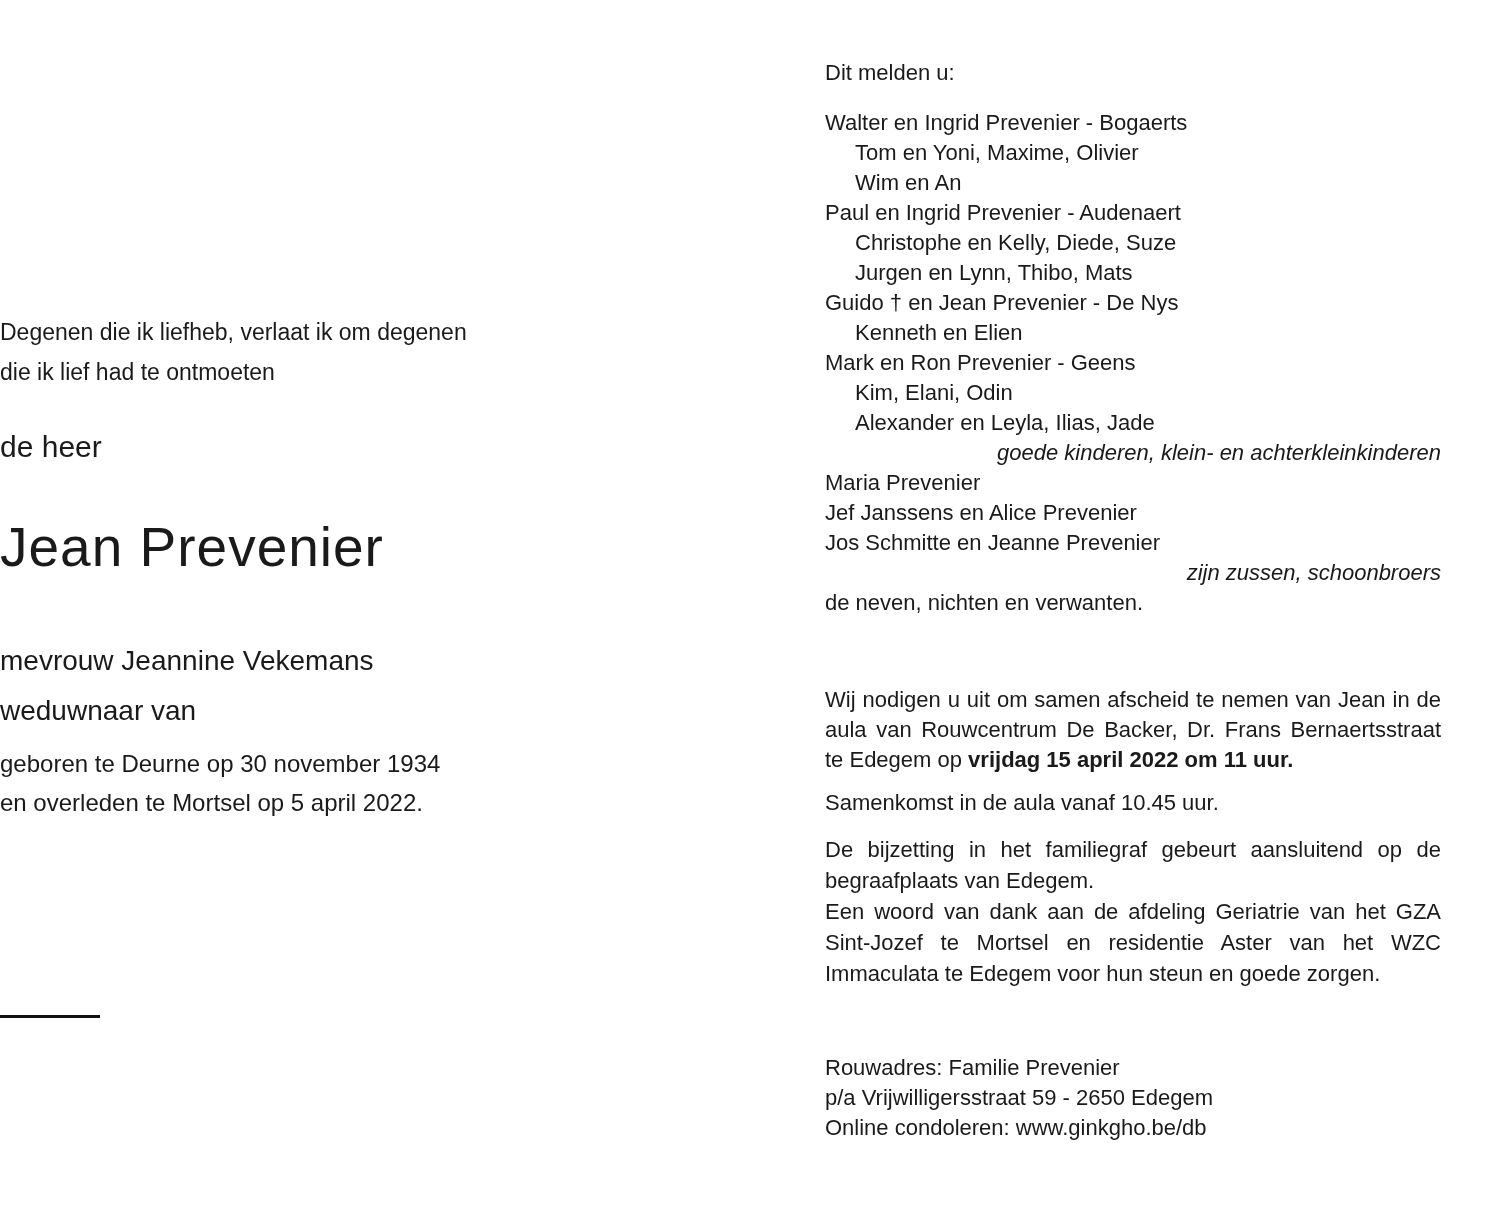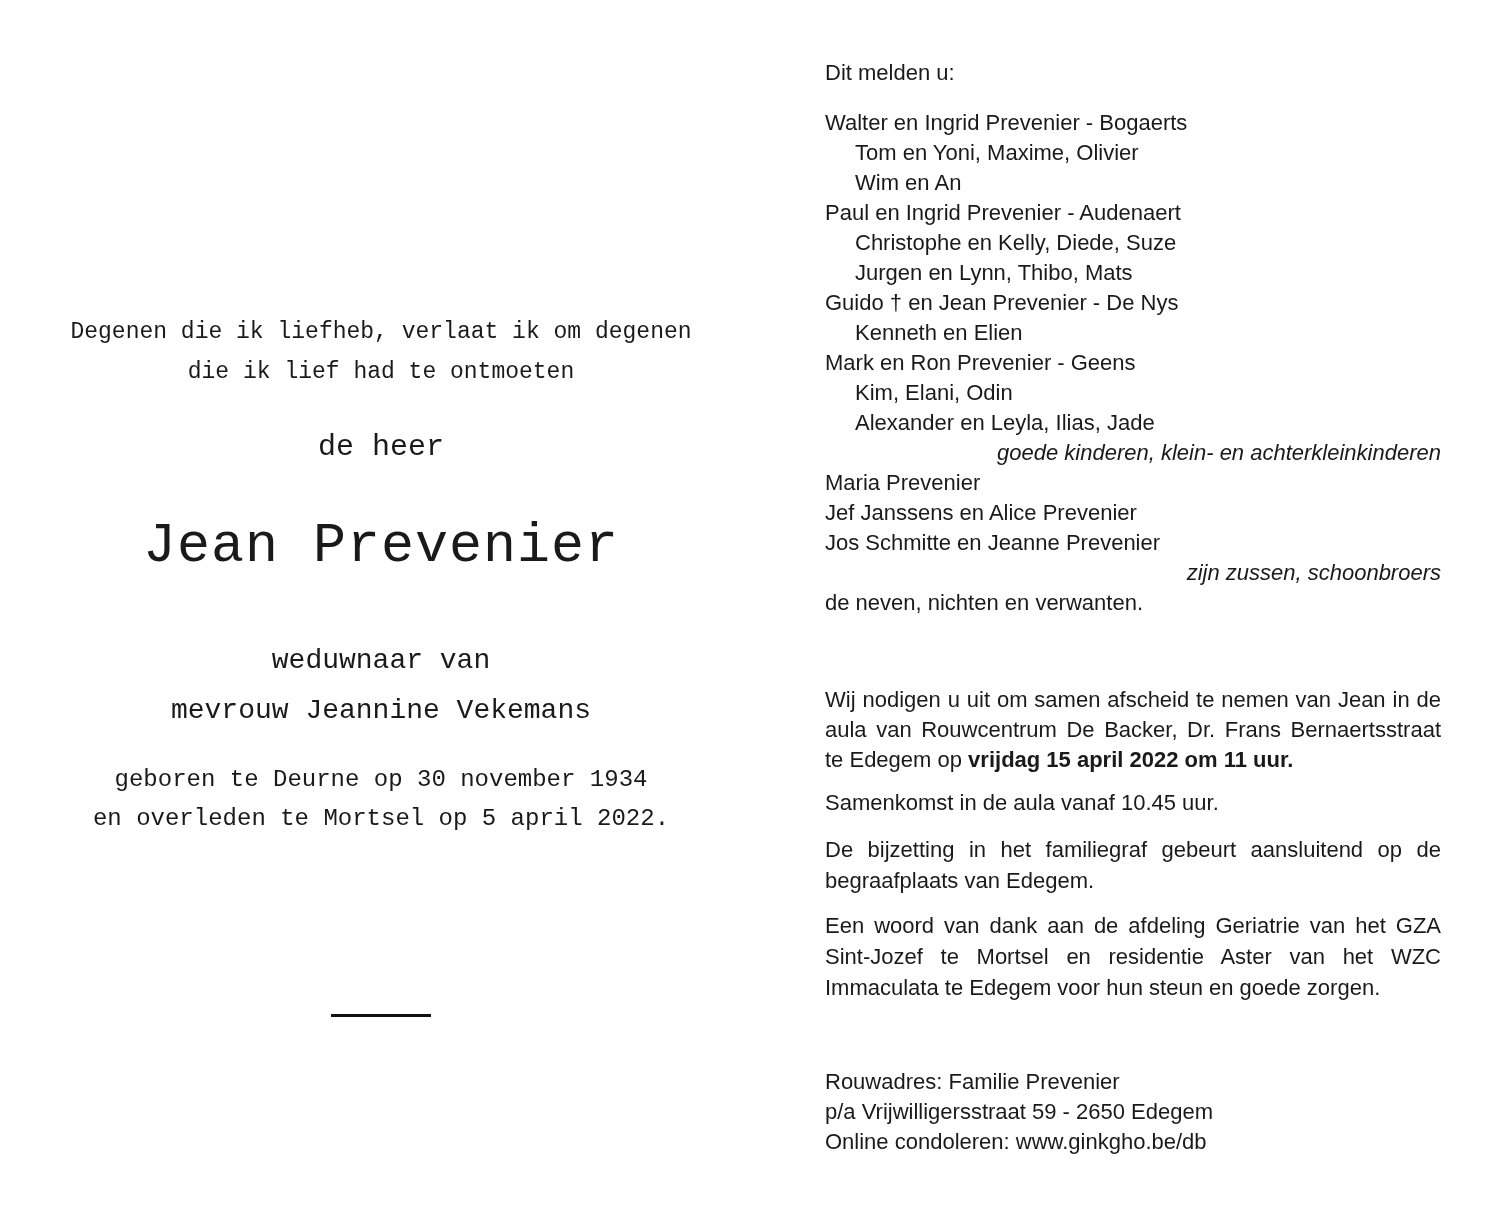--- a/index.html
+++ b/index.html
@@ -12,29 +12,28 @@
     color: #1a1a1a;
     font-family: "Liberation Sans", "DejaVu Sans", sans-serif;
     overflow: hidden;
   }
 
   
   .left-col {
     position: absolute;
     left: 0; top: 0;
     width: 762px; height: 100%;
-    text-align: center;
-    font-family: Liberation Mono, monospace;
+    text-align: left;
   }
   .left-col .block { position: absolute; width: 100%; }
   .quote      { top: 312px; font-size: 23px; line-height: 40px; }
   .honorific  { top: 430px; font-size: 30px; line-height: 34px; }
   .deceased   { top: 514px; font-size: 55px; line-height: 66px; letter-spacing: 1px; }
   .widower    { top: 636px; font-size: 28px; line-height: 50px; }
-  .born       { top: 760px; font-size: 24px; line-height: 39px; }
+  .born       { top: 744px; font-size: 24px; line-height: 39px; }
   .divider-wrap { top: 1004px; }
   .divider {
     display: inline-block;
     width: 100px; height: 0;
     border-bottom: 3px solid #111111;
   }
 
   
   .right-col {
     position: absolute;
@@ -44,43 +43,43 @@
     line-height: 30px;
   }
   .names { margin-top: 20px; }
   .name-line { white-space: nowrap; }
   .indent { padding-left: 30px; }
   .caption { font-style: italic; text-align: right; }
   .para { text-align: justify; }
   .p-invite   { margin-top: 67px; line-height: 30px; }
   .p-gather   { margin-top: 13px; }
   .p-interment{ margin-top: 16px; line-height: 31px; }
-  .p-thanks   { margin-top: 14px; line-height: 31px; }
+  .p-thanks   { line-height: 31px; }
   .bold { font-weight: bold; }
   .contact { margin-top: 64px; }
 </style>
 </head>
 <body>
 
 <div class="page">
 
   <div class="left-col">
 
     <div class="block quote">
       <div>Degenen die ik liefheb, verlaat ik om degenen</div>
       <div>die ik lief had te ontmoeten</div>
     </div>
 
     <div class="block honorific">de heer</div>
 
     <div class="block deceased">Jean Prevenier</div>
 
     <div class="block widower">
+      <div>mevrouw Jeannine Vekemans</div>
       <div>weduwnaar van</div>
-      <div>mevrouw Jeannine Vekemans</div>
     </div>
 
     <div class="block born">
       <div>geboren te Deurne op 30 november 1934</div>
       <div>en overleden te Mortsel op 5 april 2022.</div>
     </div>
 
     <div class="block divider-wrap">
       <span class="divider"></span>
     </div>

